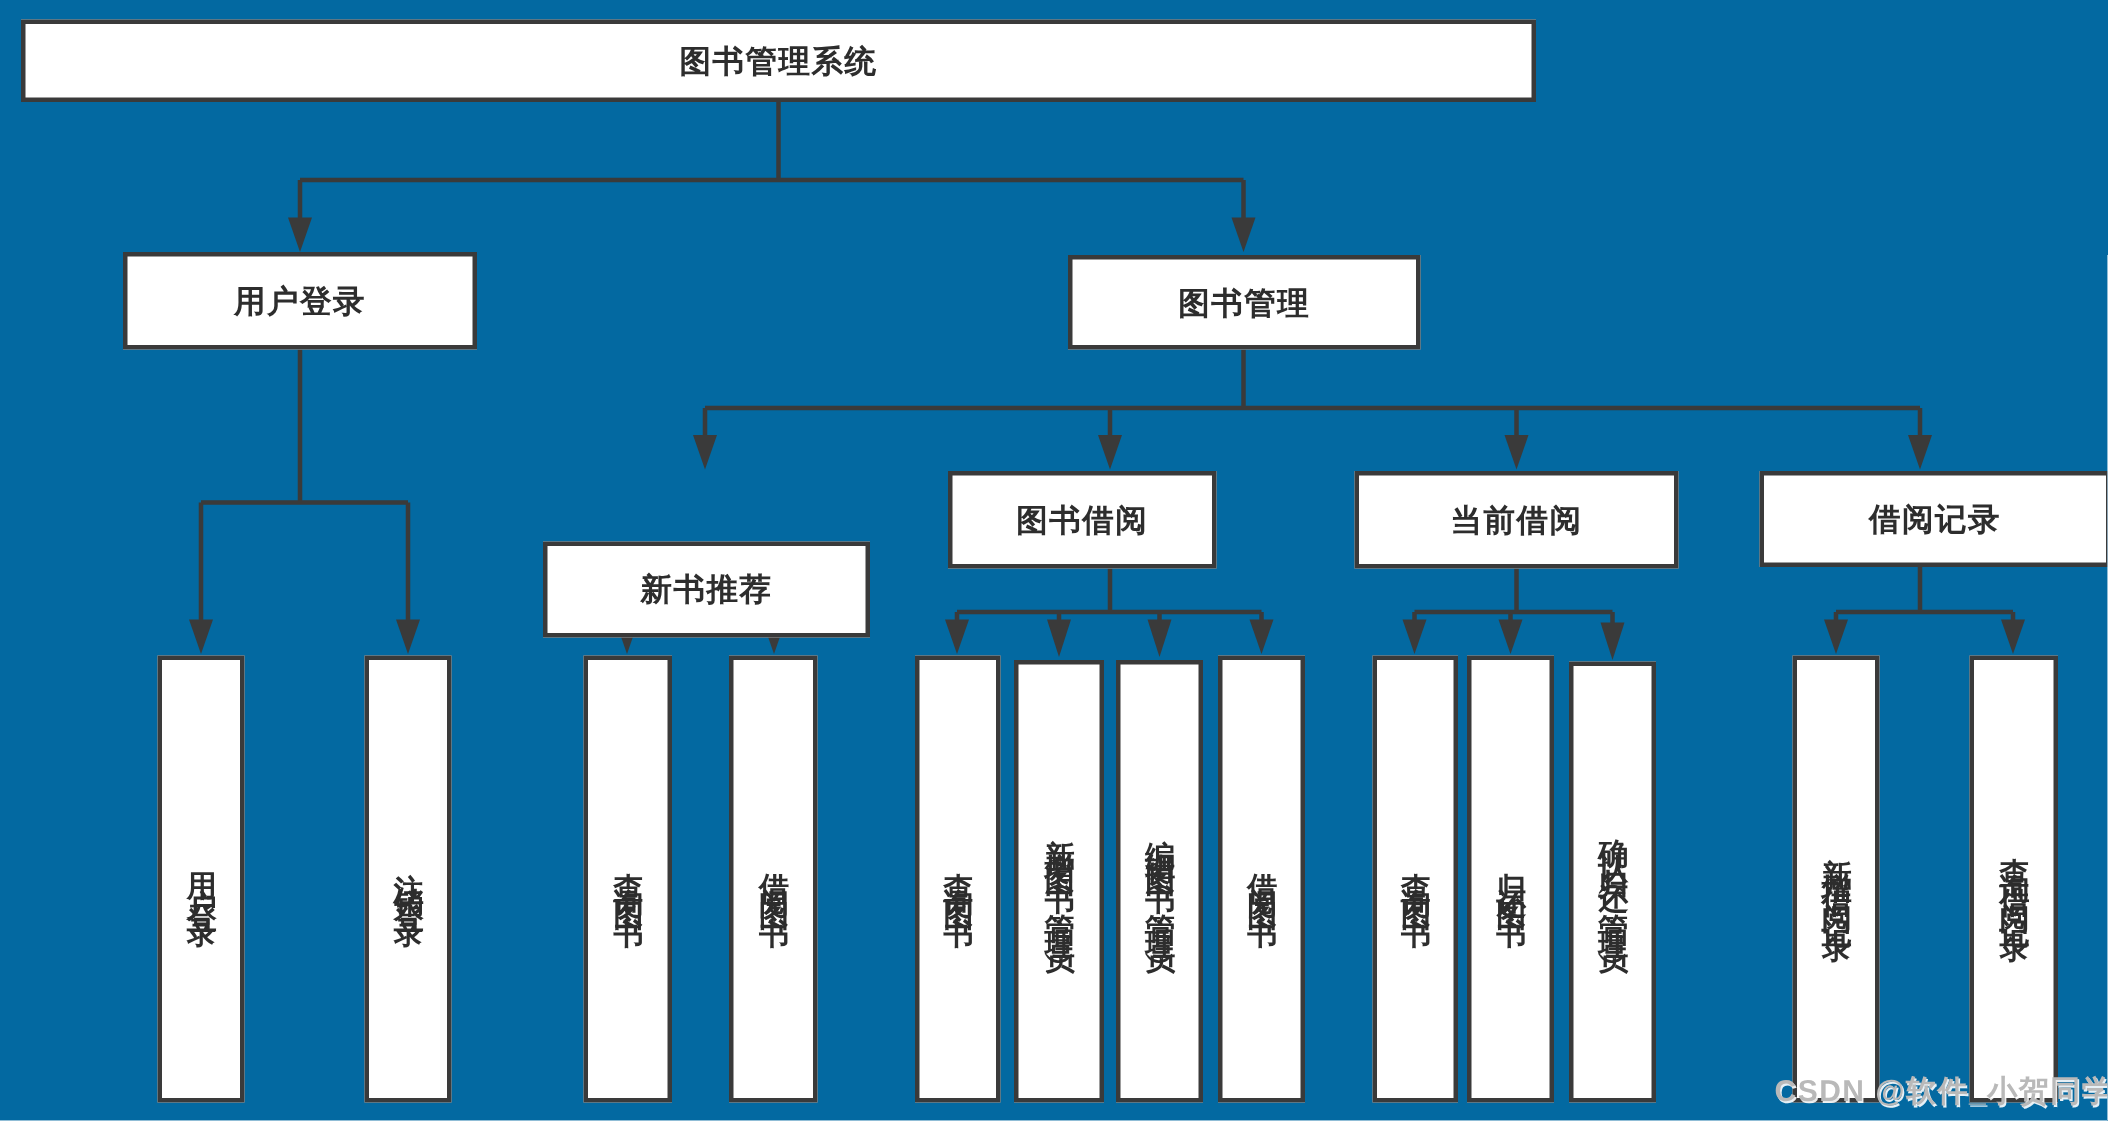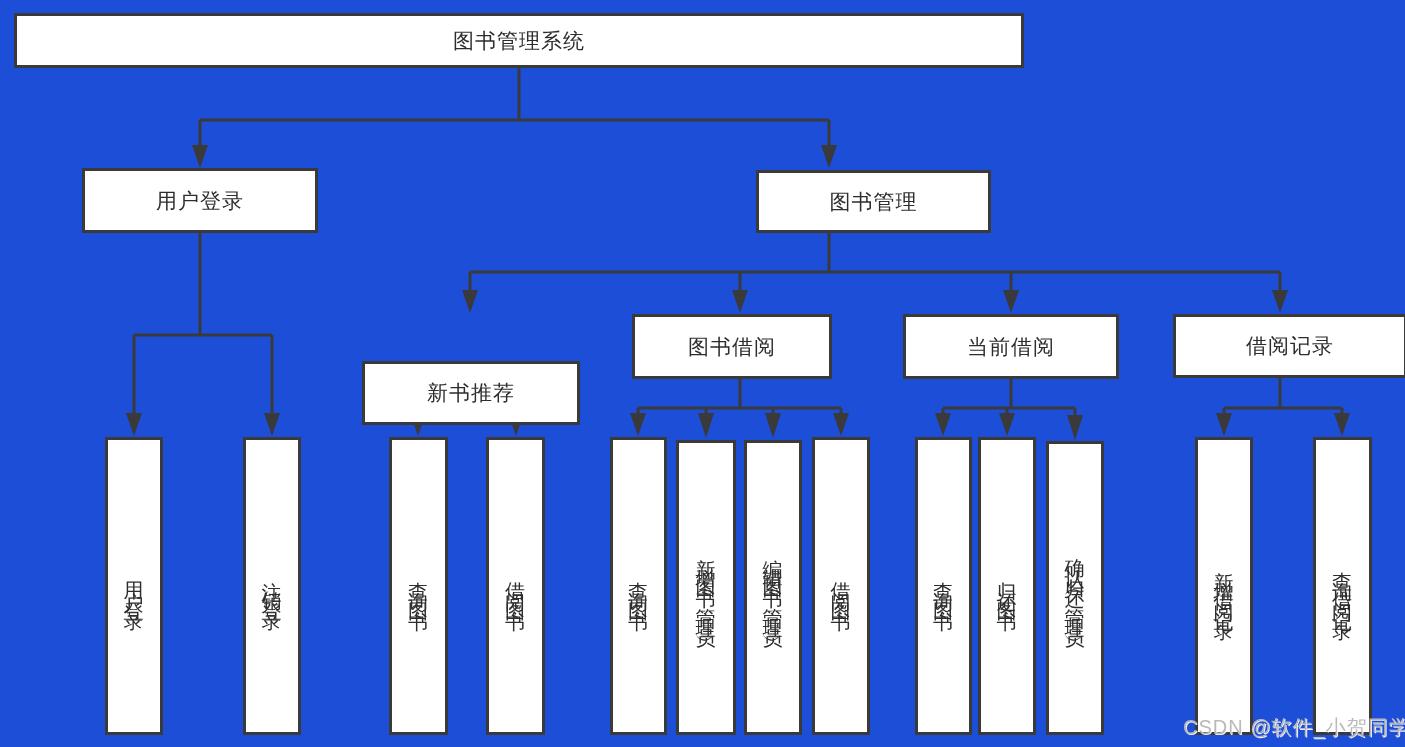--- a/index.html
+++ b/index.html
@@ -5,23 +5,24 @@
   html, body {
     margin: 0;
     padding: 0;
     background: #ffffff;
     font-family: "Liberation Sans", "DejaVu Sans", sans-serif;
   }
   .canvas {
     position: relative;
     width: 1405px;
     height: 747px;
-    background: #1d4ed8;
+    background: #0369a1;
     overflow: hidden;
     color: #2d2d2d;
+    font-weight: bold;
   }
   svg.connectors {
     position: absolute;
     left: 0; top: 0;
     width: 1405px; height: 747px;
     z-index: 1;
   }
   svg.connectors path {
     stroke: #3a3a3a;
     stroke-width: 3;
@@ -123,28 +124,28 @@
     </g>
   </svg>
 
   <div class="node" style="left:14px; top:13px; width:1010px; height:55px;">
     <span class="hlabel">图书管理系统</span>
   </div>
 
   <div class="node" style="left:82px; top:168px; width:236px; height:65px;">
     <span class="hlabel">用户登录</span>
   </div>
-  <div class="node" style="left:712px; top:170px; width:235px; height:63px;margin-left:44px;">
+  <div class="node" style="left:712px; top:170px; width:235px; height:63px;">
     <span class="hlabel">图书管理</span>
   </div>
 
   <div class="node" style="left:362px; top:313px; width:218px; height:64px;margin-top:48px;">
     <span class="hlabel">新书推荐</span>
   </div>
-  <div class="node" style="left:632px; top:314px; width:200px; height:65px;align-items:center;">
+  <div class="node" style="left:632px; top:314px; width:179px; height:65px;align-items:center;">
     <span class="hlabel">图书借阅</span>
   </div>
   <div class="node" style="left:903px; top:314px; width:216px; height:65px;align-items:center;">
     <span class="hlabel">当前借阅</span>
   </div>
   <div class="node" style="left:1173px; top:314px; width:234px; height:64px;">
     <span class="hlabel">借阅记录</span>
   </div>
 
   <div class="node" style="left:105px; top:437px; width:58px; height:298px;">

